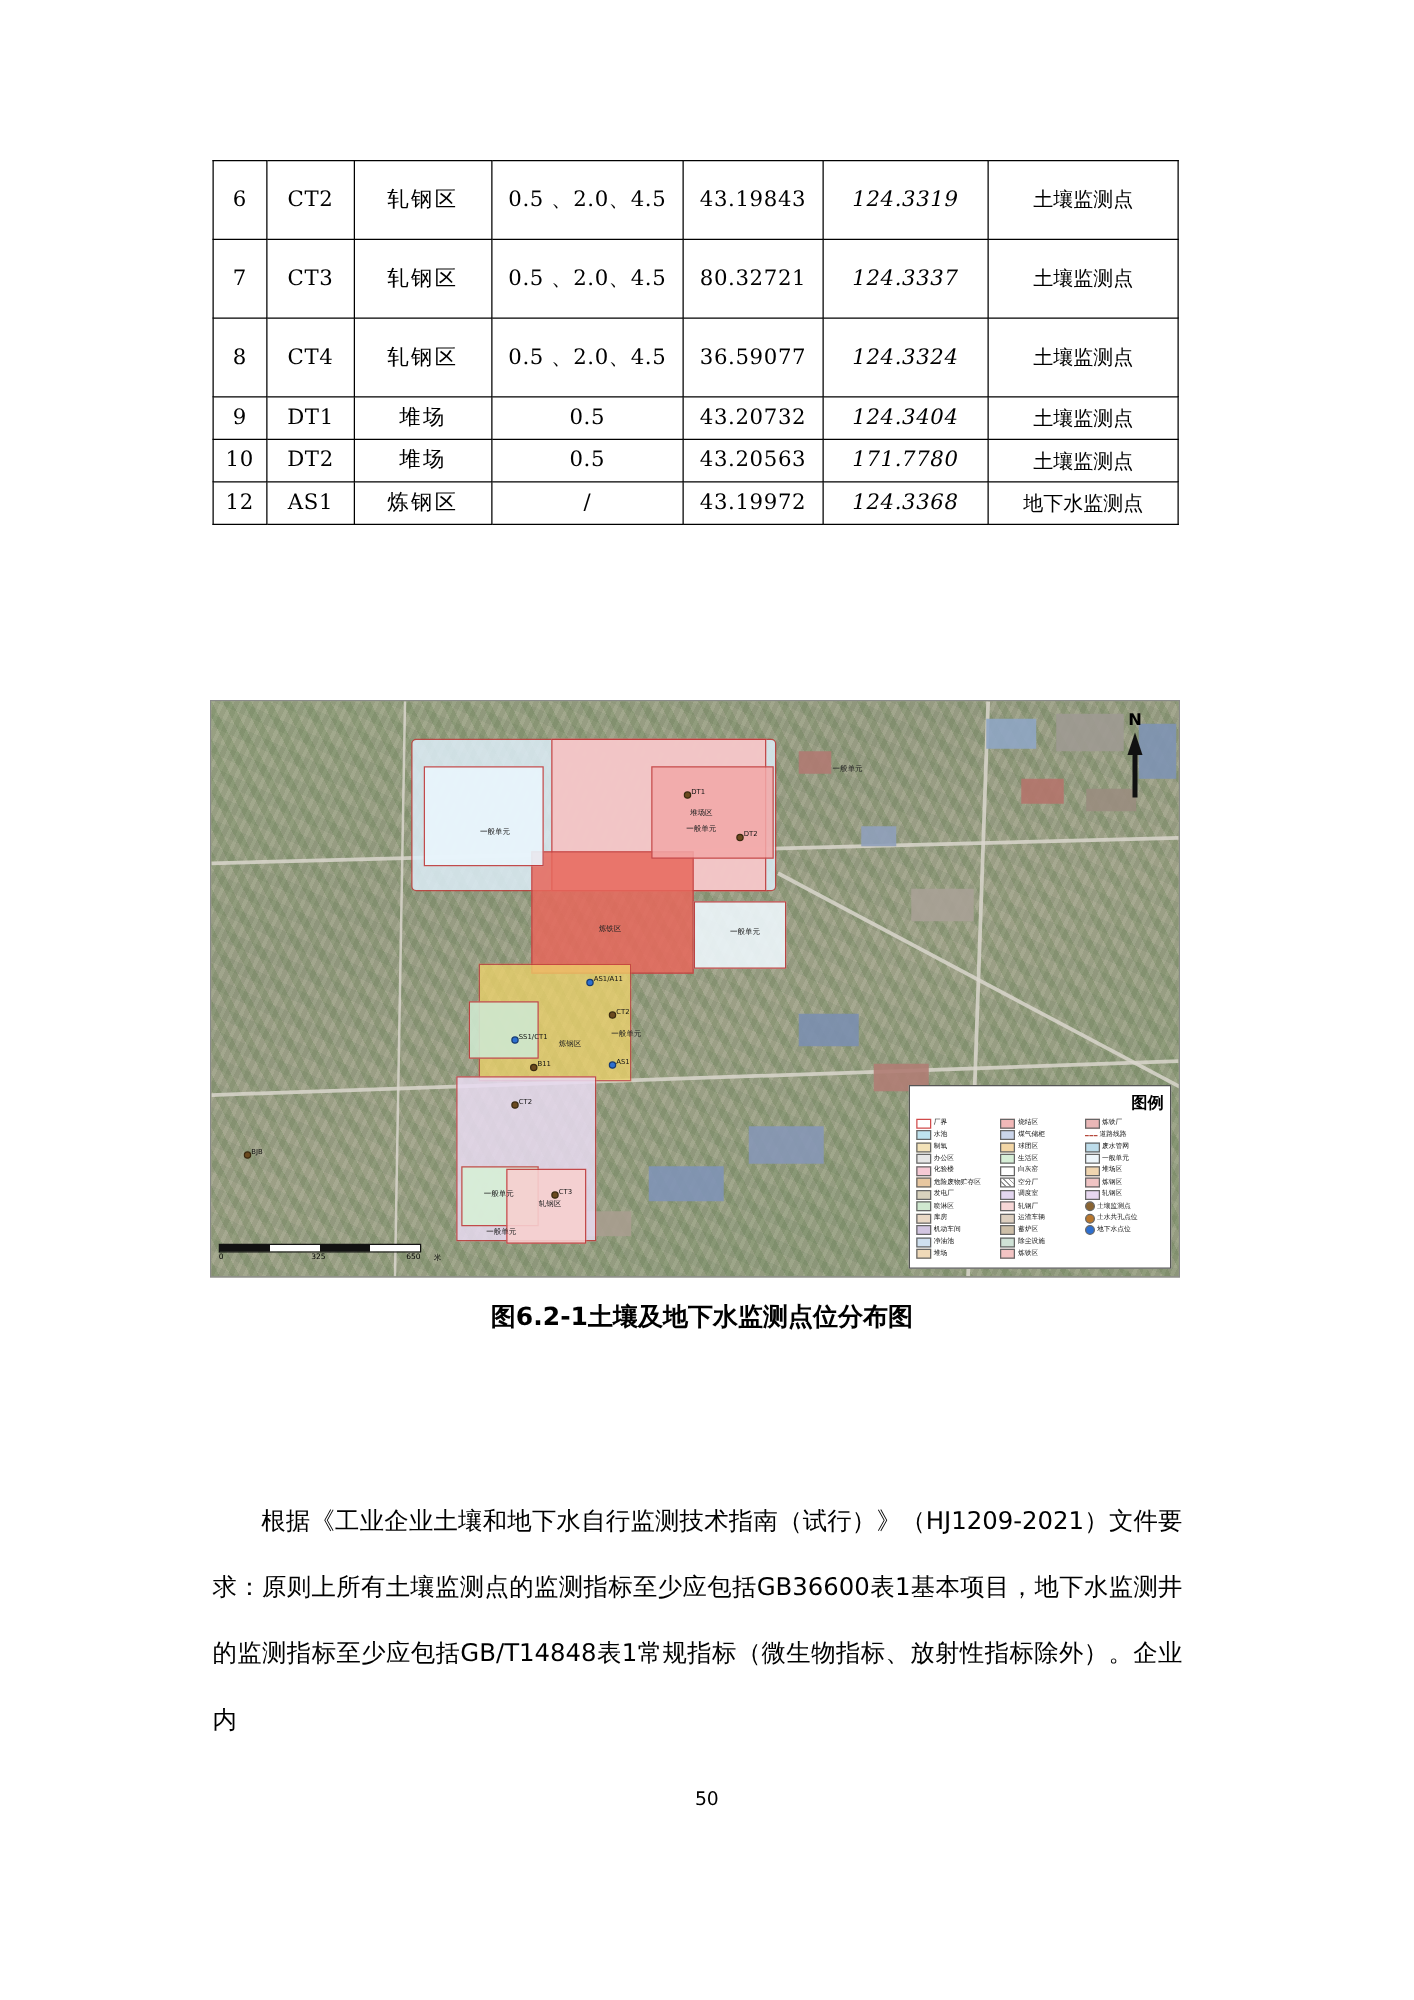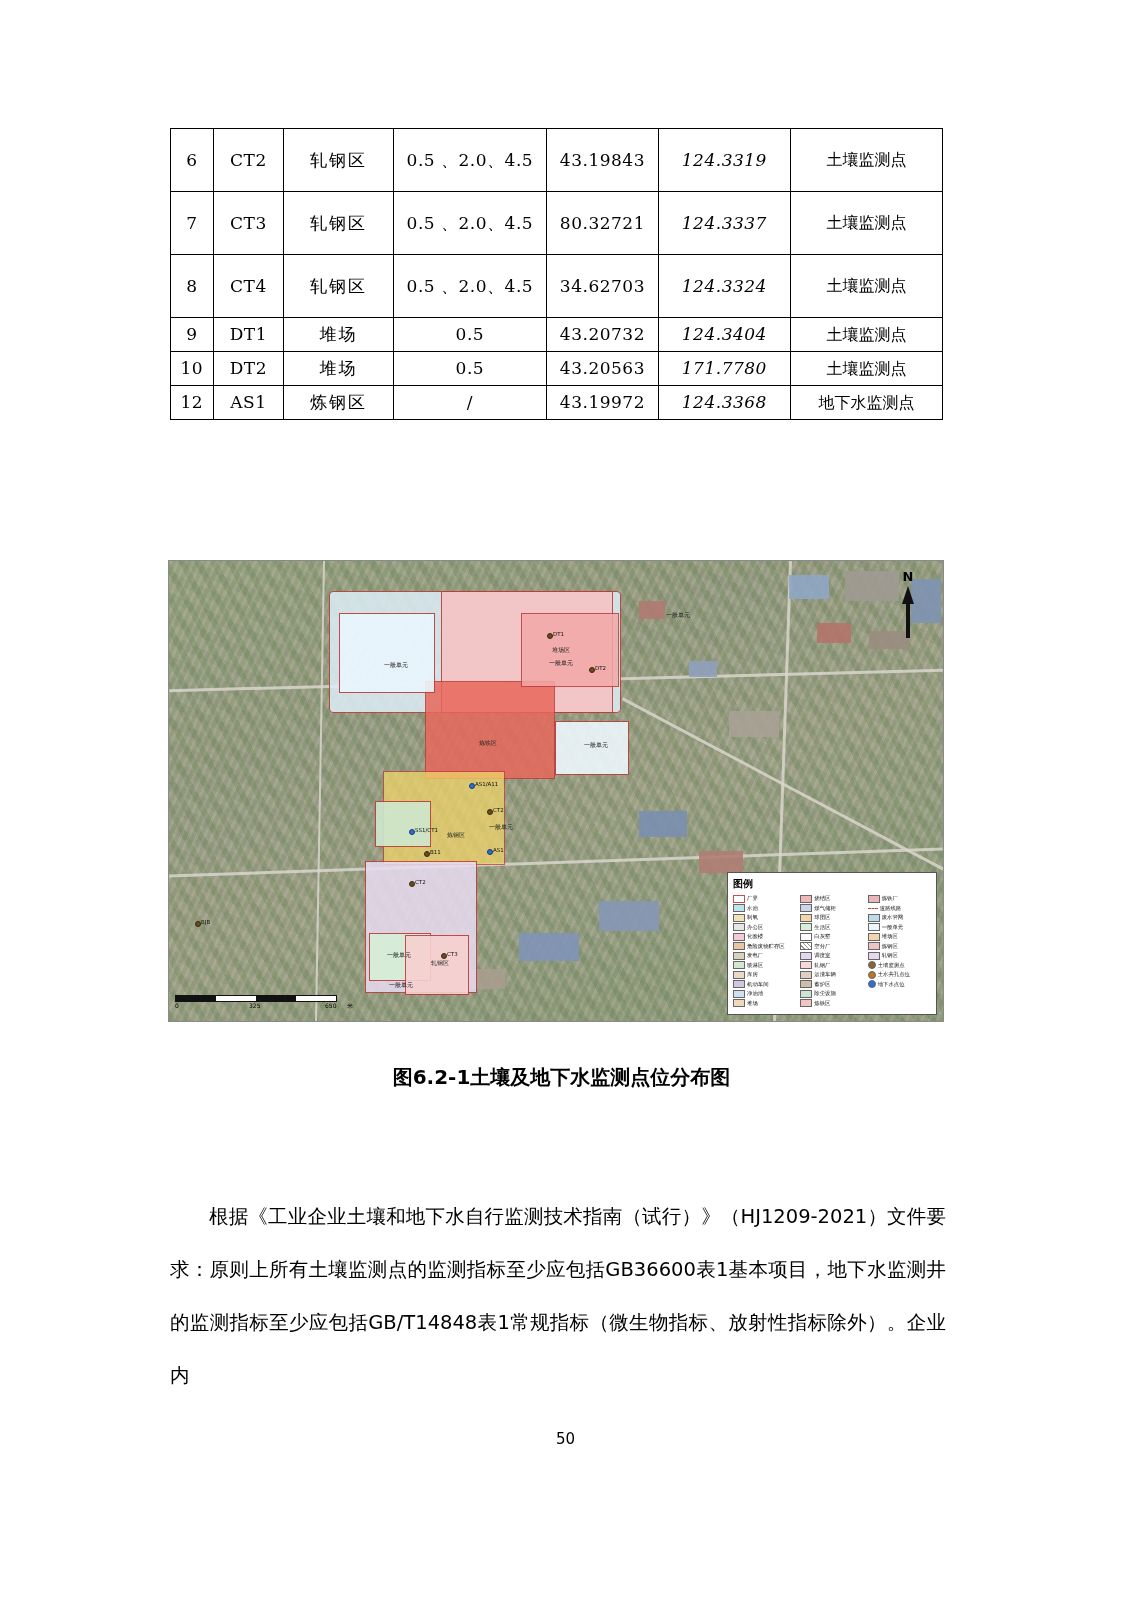--- a/index.html
+++ b/index.html
@@ -146,23 +146,23 @@
     right: 6px;
     bottom: 6px;
     width: 210px;
     background: #ffffff;
     border: 1px solid #555;
     padding: 4px 5px 6px;
     box-sizing: border-box;
   }
   .legend h4 {
     margin: 0 0 3px;
-    text-align: left;
-    font-family: "DejaVu Sans", sans-serif;
-    font-size: 10px;
+    text-align: right;
+    font-family: "DejaVu Sans", sans-serif;
+    font-size: 13px;
     font-weight: bold;
   }
   .legend-cols {
     display: flex;
     gap: 4px;
   }
   .legend-col {
     flex: 1;
   }
   .leg-item {
@@ -202,21 +202,21 @@
   .scalebar .ticks {
     position: relative;
     width: 175px;
     height: 9px;
   }
   .scalebar .ticks span { position: absolute; top: 0; }
 
   .fig-caption {
     position: absolute;
     left: 0;
-    top: 1064px;
+    top: 1040px;
     width: 1123px;
     text-align: center;
     font-family: "DejaVu Sans", sans-serif;
     font-size: 20px;
     font-weight: bold;
   }
 
   .heading {
     position: absolute;
     left: 170px;
@@ -271,21 +271,21 @@
             <td class="c-depth num">0.5 、2.0、4.5</td>
             <td class="c-lat num">80.32721</td>
             <td class="c-lon num">124.3337</td>
             <td class="c-type cjk type-small">土壤监测点</td>
           </tr>
           <tr class="tall">
             <td class="c-no num">8</td>
             <td class="c-code num">CT4</td>
             <td class="c-area cjk">轧钢区</td>
             <td class="c-depth num">0.5 、2.0、4.5</td>
-            <td class="c-lat num">34.62703</td>
+            <td class="c-lat num">36.59077</td>
             <td class="c-lon num">124.3324</td>
             <td class="c-type cjk type-small">土壤监测点</td>
           </tr>
           <tr class="short">
             <td class="c-no num">9</td>
             <td class="c-code num">DT1</td>
             <td class="c-area cjk">堆场</td>
             <td class="c-depth num">0.5</td>
             <td class="c-lat num">43.20732</td>
             <td class="c-lon num">124.3404</td>

